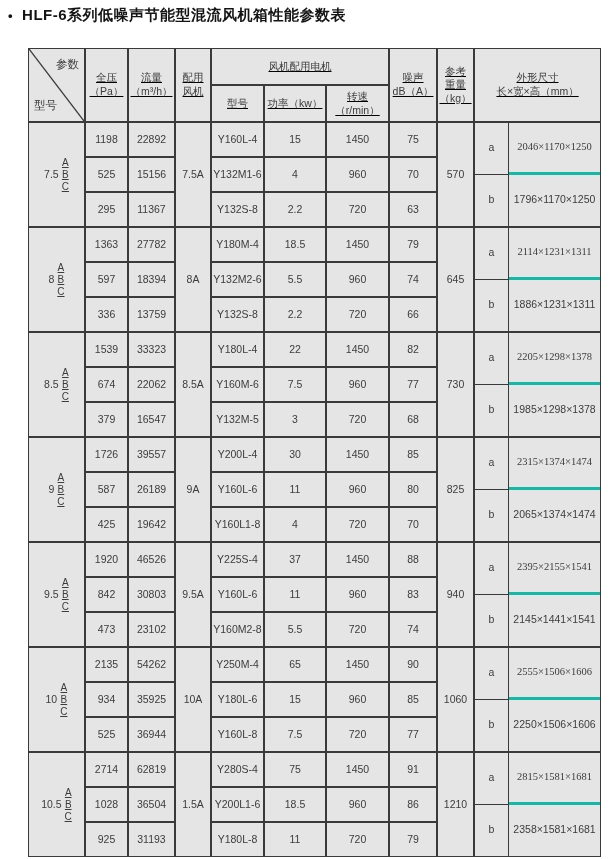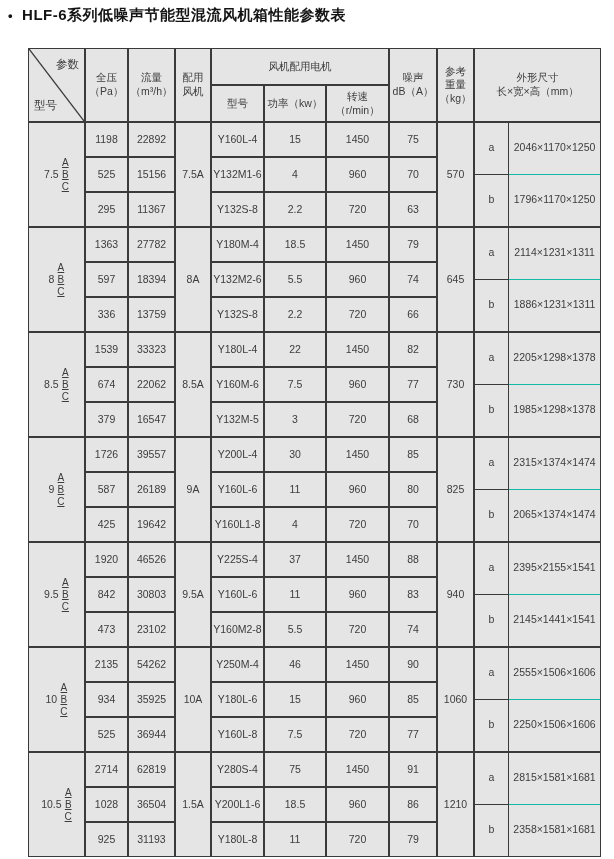--- a/index.html
+++ b/index.html
@@ -6,37 +6,37 @@
   .page{position:relative;width:614px;height:859px;background:#ffffff;overflow:hidden;
         font-family:"Liberation Sans","DejaVu Sans",sans-serif;}
   .title{position:absolute;left:8px;top:6px;display:flex;align-items:center;gap:9px;
          font-size:15px;font-weight:bold;color:#141414;letter-spacing:.5px;}
   .title .bullet{font-size:13px;line-height:1;}
   table.spec{position:absolute;left:28px;top:48px;width:573px;height:804px;
              border-collapse:separate;border-spacing:0;table-layout:fixed;}
   .spec th,.spec td{box-sizing:border-box;border:1px solid #3a3a3a;background:#e5e5e5;
       color:#3c3c3c;font-weight:normal;text-align:center;vertical-align:middle;
       padding:0;font-size:10.5px;line-height:1.3;}
-  .spec thead tr{height:37px;}
+  .spec thead tr{height:37px;text-decoration:underline;}
   .spec tbody tr{height:35px;}
   .hdr{font-size:11.5px;}
   .corner{position:relative;}
   .corner svg{position:absolute;left:0;top:0;width:100%;height:100%;}
   .corner-top{position:absolute;top:8px;right:5px;font-size:11.5px;}
   .corner-bottom{position:absolute;bottom:8px;left:5px;font-size:11.5px;}
   .model-wrap{display:flex;align-items:center;justify-content:center;gap:3px;}
   .model-num{font-size:10.5px;}
   .variants{display:flex;flex-direction:column;}
   .variants span{text-decoration:underline;line-height:1.2;font-size:10px;}
   .dims-cell{position:relative;}
   .dims-grid{position:absolute;left:0;top:0;right:0;bottom:0;
              display:grid;grid-template-columns:34px 1fr;grid-template-rows:1fr 1fr;}
   .dg{display:flex;align-items:center;justify-content:center;font-size:10.5px;color:#3c3c3c;}
   .dg-a-label{border-right:1px solid #3a3a3a;border-bottom:1px solid #3a3a3a;}
-  .dg-a-val{border-bottom:1px solid #14b8a6;}
+  .dg-a-val{border-bottom:3px solid #14b8a6;font-family:Liberation Serif, serif;}
   .dg-b-label{border-right:1px solid #3a3a3a;}
 </style>
 </head>
 <body>
 
 <div class="page">
 
   <div class="title">
     <span class="bullet">•</span>
     <span>HLF-6系列低噪声节能型混流风机箱性能参数表</span>
@@ -330,21 +330,21 @@
                 <span>A</span>
                 <span>B</span>
                 <span>C</span>
               </span>
             </div>
           </td>
           <td>2135</td>
           <td>54262</td>
           <td rowspan="3">10A</td>
           <td>Y250M-4</td>
-          <td>46</td>
+          <td>65</td>
           <td>1450</td>
           <td>90</td>
           <td rowspan="3">1060</td>
           <td rowspan="3" colspan="2" class="dims-cell">
             <div class="dims-grid">
               <div class="dg dg-a-label">a</div>
               <div class="dg dg-a-val">2555×1506×1606</div>
               <div class="dg dg-b-label">b</div>
               <div class="dg">2250×1506×1606</div>
             </div>

